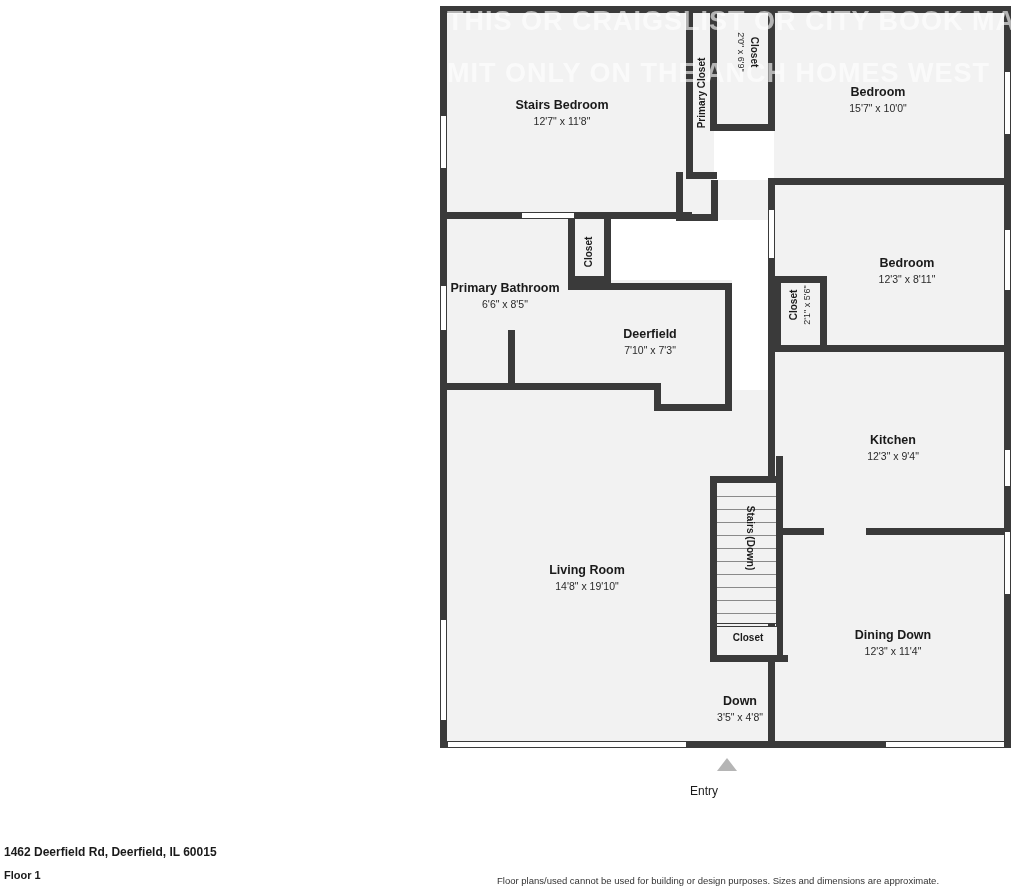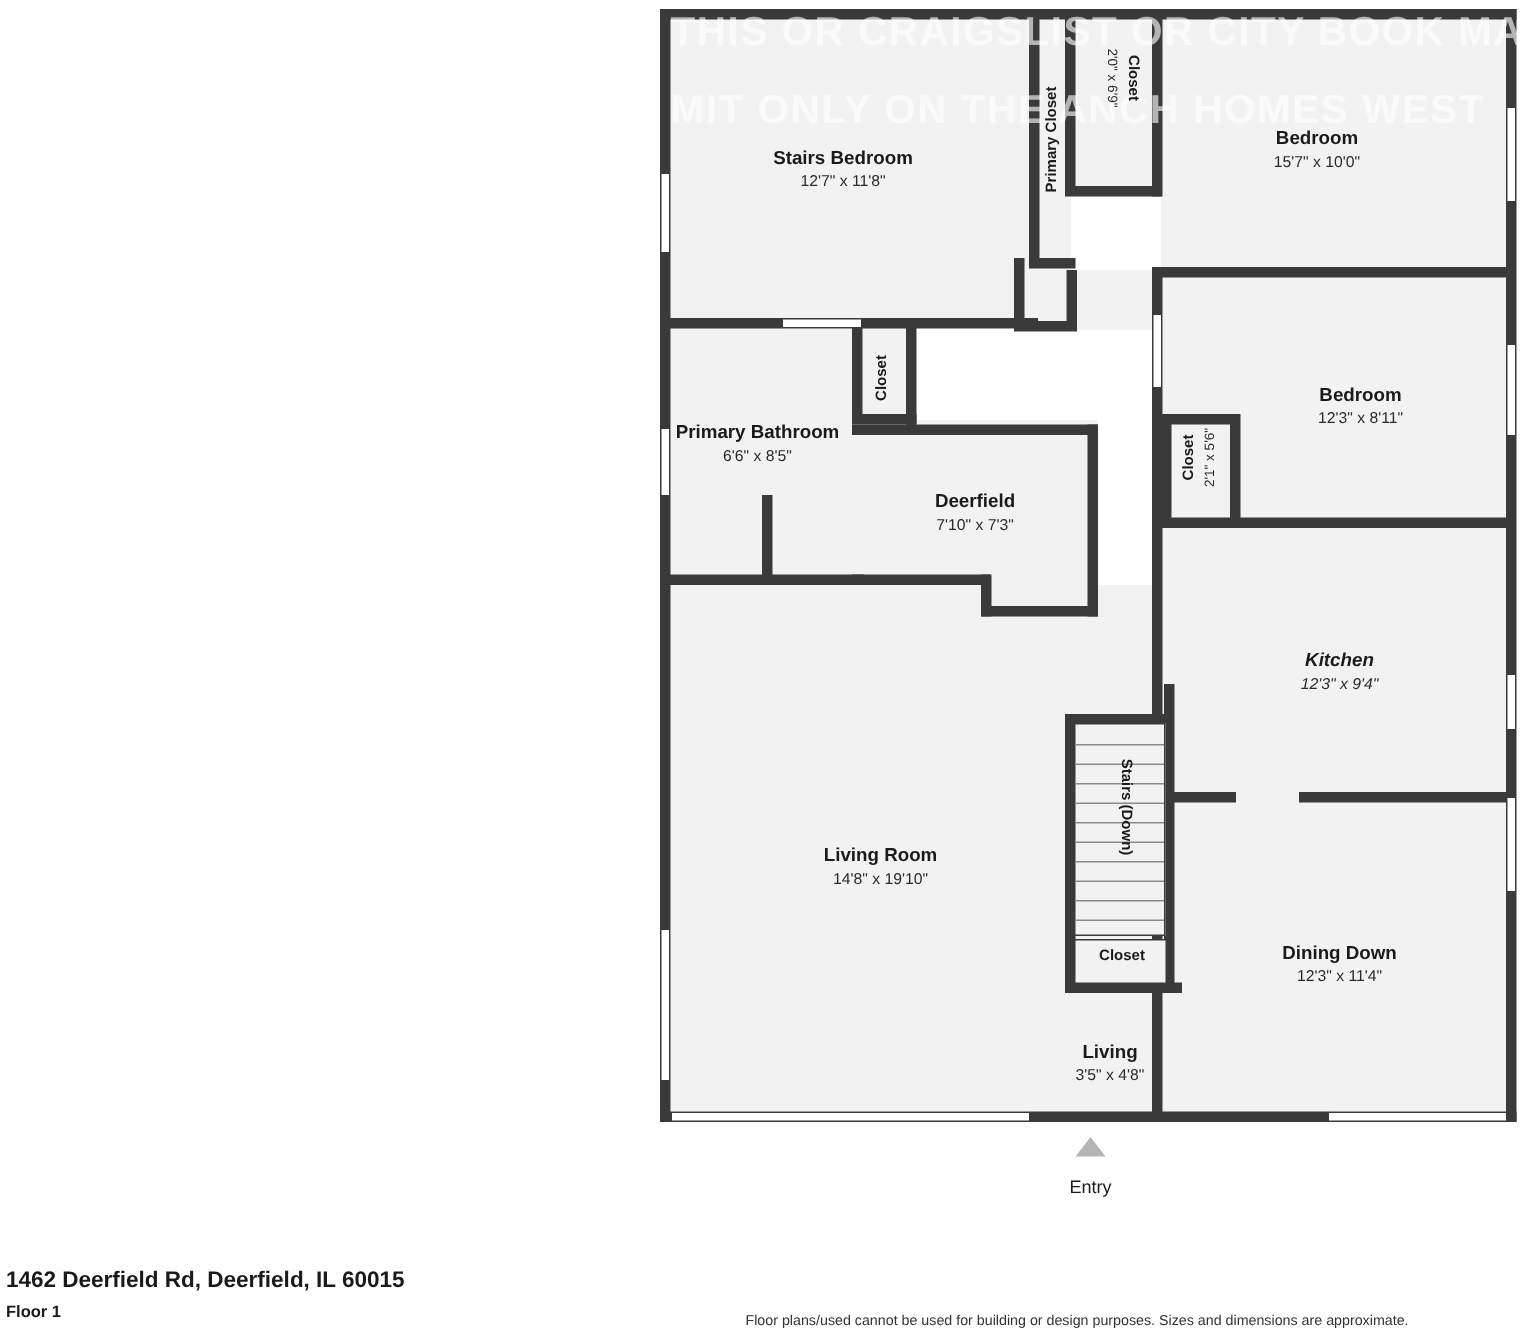--- a/index.html
+++ b/index.html
@@ -97,21 +97,20 @@
     width: 0;
     height: 0;
     border-left: 10px solid transparent;
     border-right: 10px solid transparent;
     border-bottom: 13px solid #b5b5b5;
   }
   .entry-label {
     position: absolute;
     font-size: 12px;
     color: #1a1a1a;
-    text-align: center;
     white-space: nowrap;
   }
 
   
   .watermark {
     position: absolute;
     color: rgba(255,255,255,0.62);
     font-weight: bold;
     letter-spacing: 1px;
     white-space: nowrap;
@@ -124,21 +123,21 @@
     font-size: 30px;
     letter-spacing: 2px;
     font-weight: bold;
   }
 
   
   .footer-address {
     position: absolute;
     left: 4px;
     top: 845px;
-    font-size: 15px;
+    font-size: 12px;
     font-weight: bold;
     color: #1a1a1a;
   }
   .footer-floor {
     position: absolute;
     left: 4px;
     top: 869px;
     font-size: 11px;
     font-weight: bold;
     color: #1a1a1a;
@@ -301,21 +300,21 @@
   <div class="label centered" style="left:505px; top:296px;">
     <span class="name">Primary Bathroom</span>
     <span class="dims">6'6" x 8'5"</span>
   </div>
 
   <div class="label centered" style="left:650px; top:342px;">
     <span class="name">Deerfield</span>
     <span class="dims">7'10" x 7'3"</span>
   </div>
 
-  <div class="label centered" style="left:893px; top:448px;font-style:italic;">
+  <div class="label centered" style="left:893px; top:448px;">
     <span class="name">Kitchen</span>
     <span class="dims">12'3" x 9'4"</span>
   </div>
 
   <div class="label centered" style="left:587px; top:578px;">
     <span class="name">Living Room</span>
     <span class="dims">14'8" x 19'10"</span>
   </div>
 
   <div class="label vert rot-cw small" style="left:750px; top:538px;">
@@ -325,21 +324,21 @@
   <div class="label centered small" style="left:748px; top:638px;">
     <span class="name">Closet</span>
   </div>
 
   <div class="label centered" style="left:893px; top:643px;">
     <span class="name">Dining Down</span>
     <span class="dims">12'3" x 11'4"</span>
   </div>
 
   <div class="label centered" style="left:740px; top:709px;">
-    <span class="name">Living</span>
+    <span class="name">Down</span>
     <span class="dims">3'5" x 4'8"</span>
   </div>
 
   <div class="entry-arrow" style="left:717px; top:758px;"></div>
   <div class="entry-label" style="left:690px; top:784px; width:74px;">Entry</div>
 
 </div>
 
 <div class="footer-address">1462 Deerfield Rd, Deerfield, IL 60015</div>
 <div class="footer-floor">Floor 1</div>

